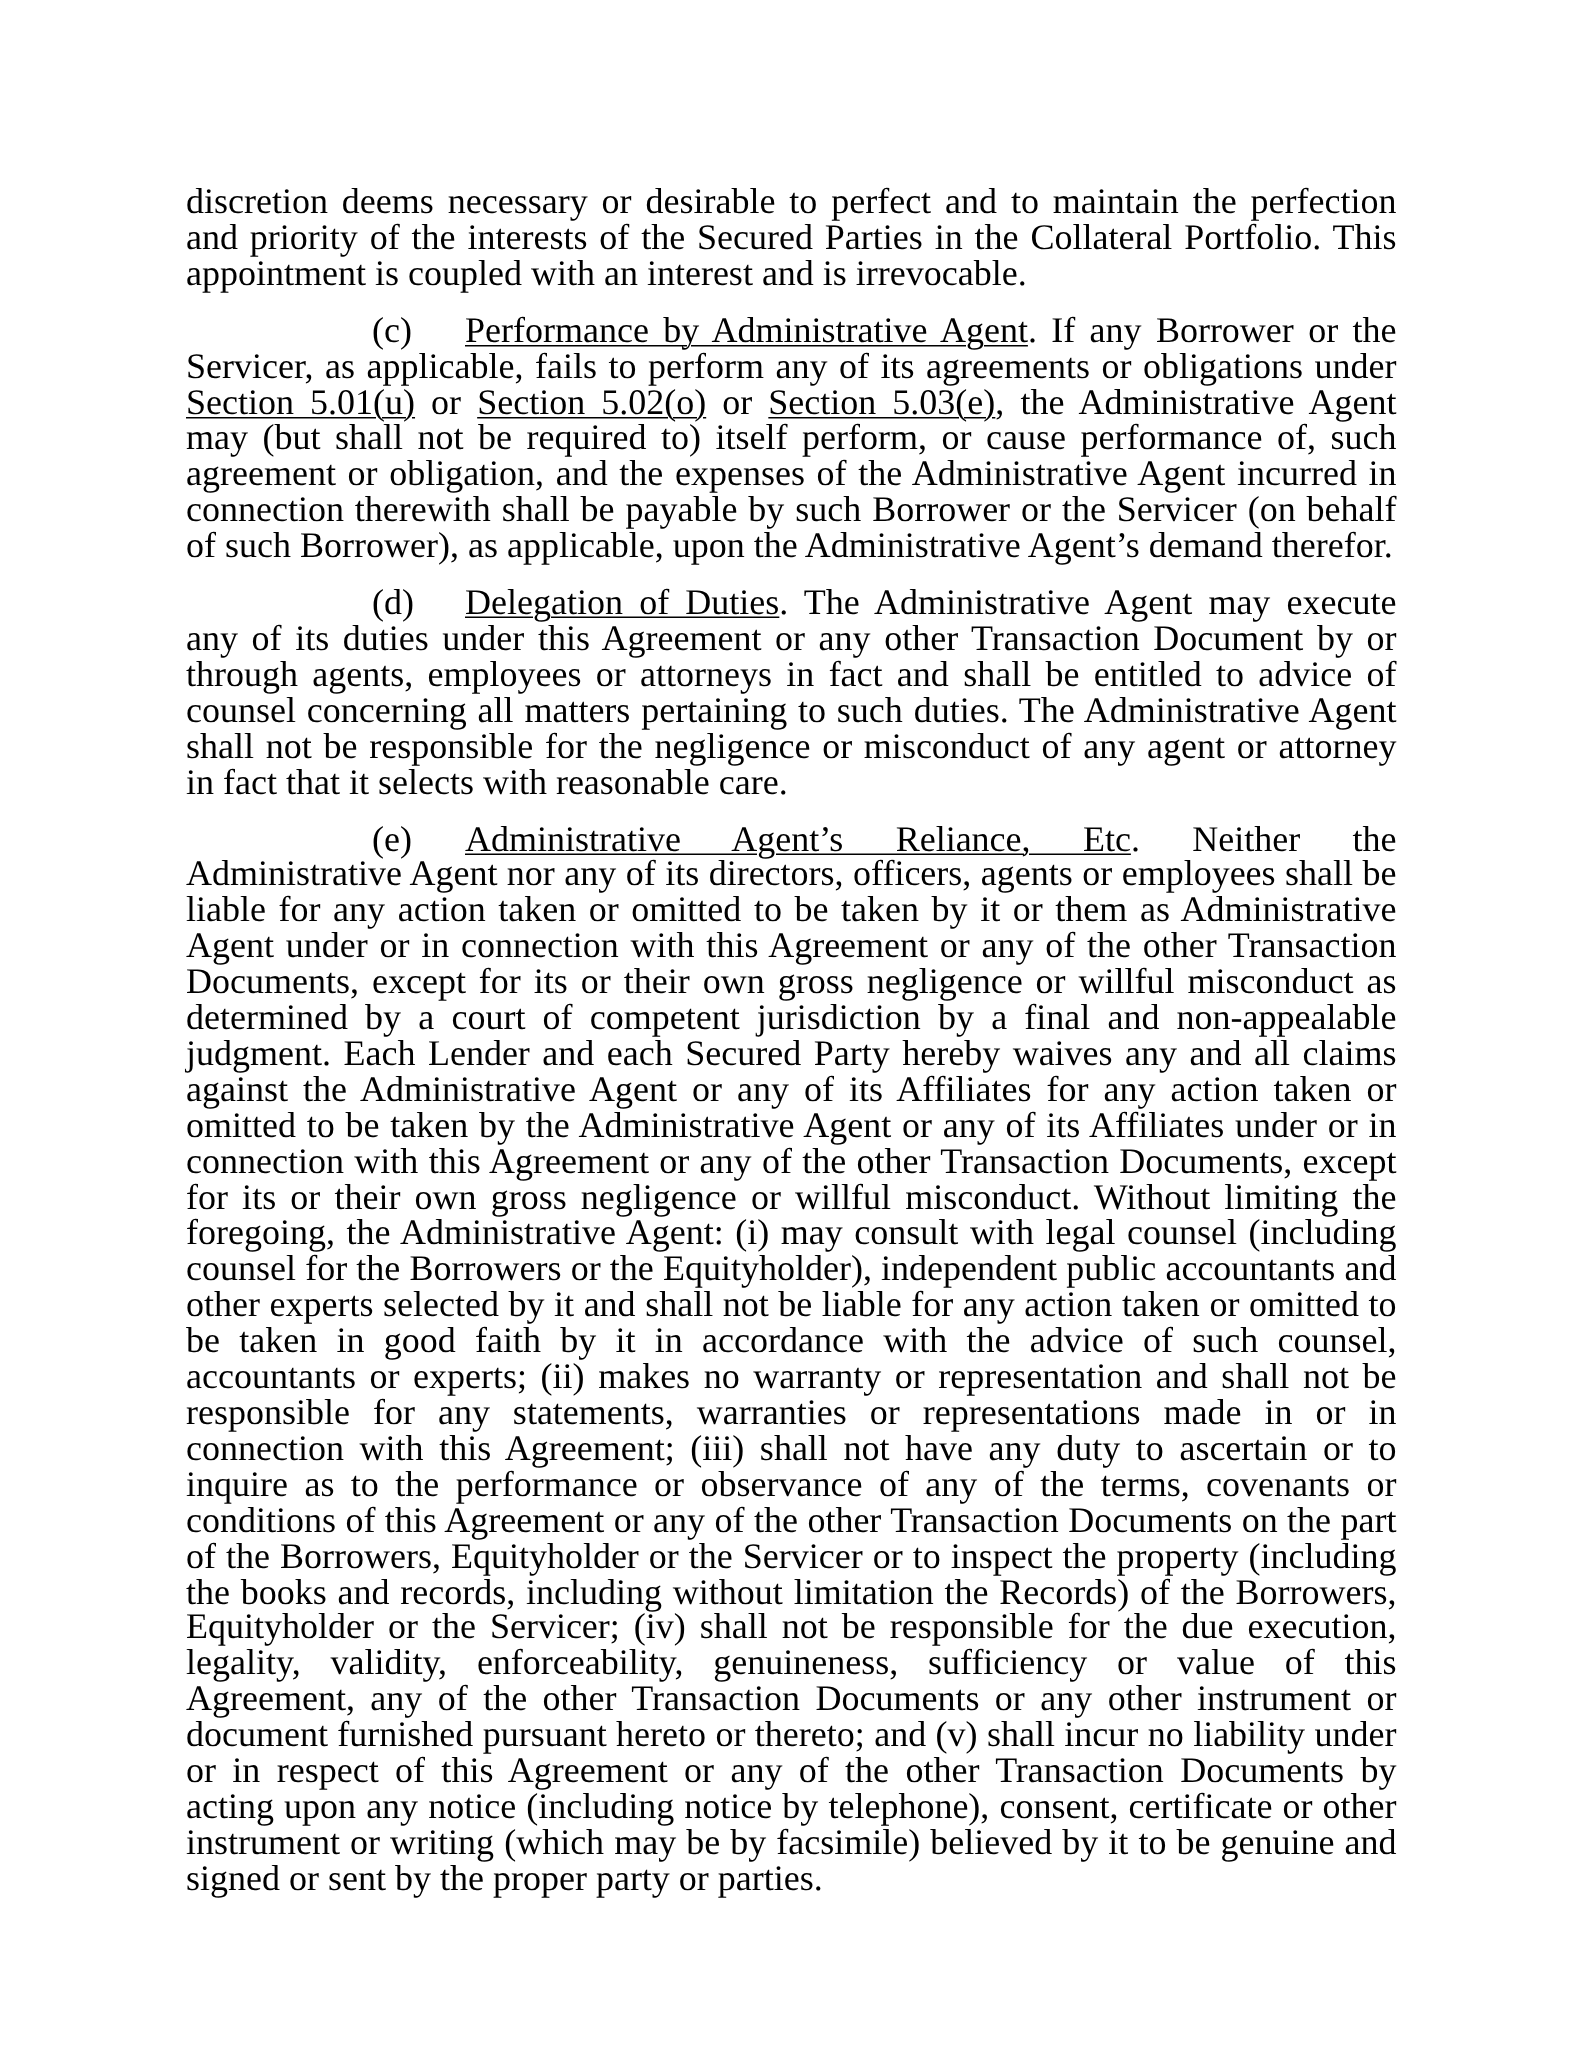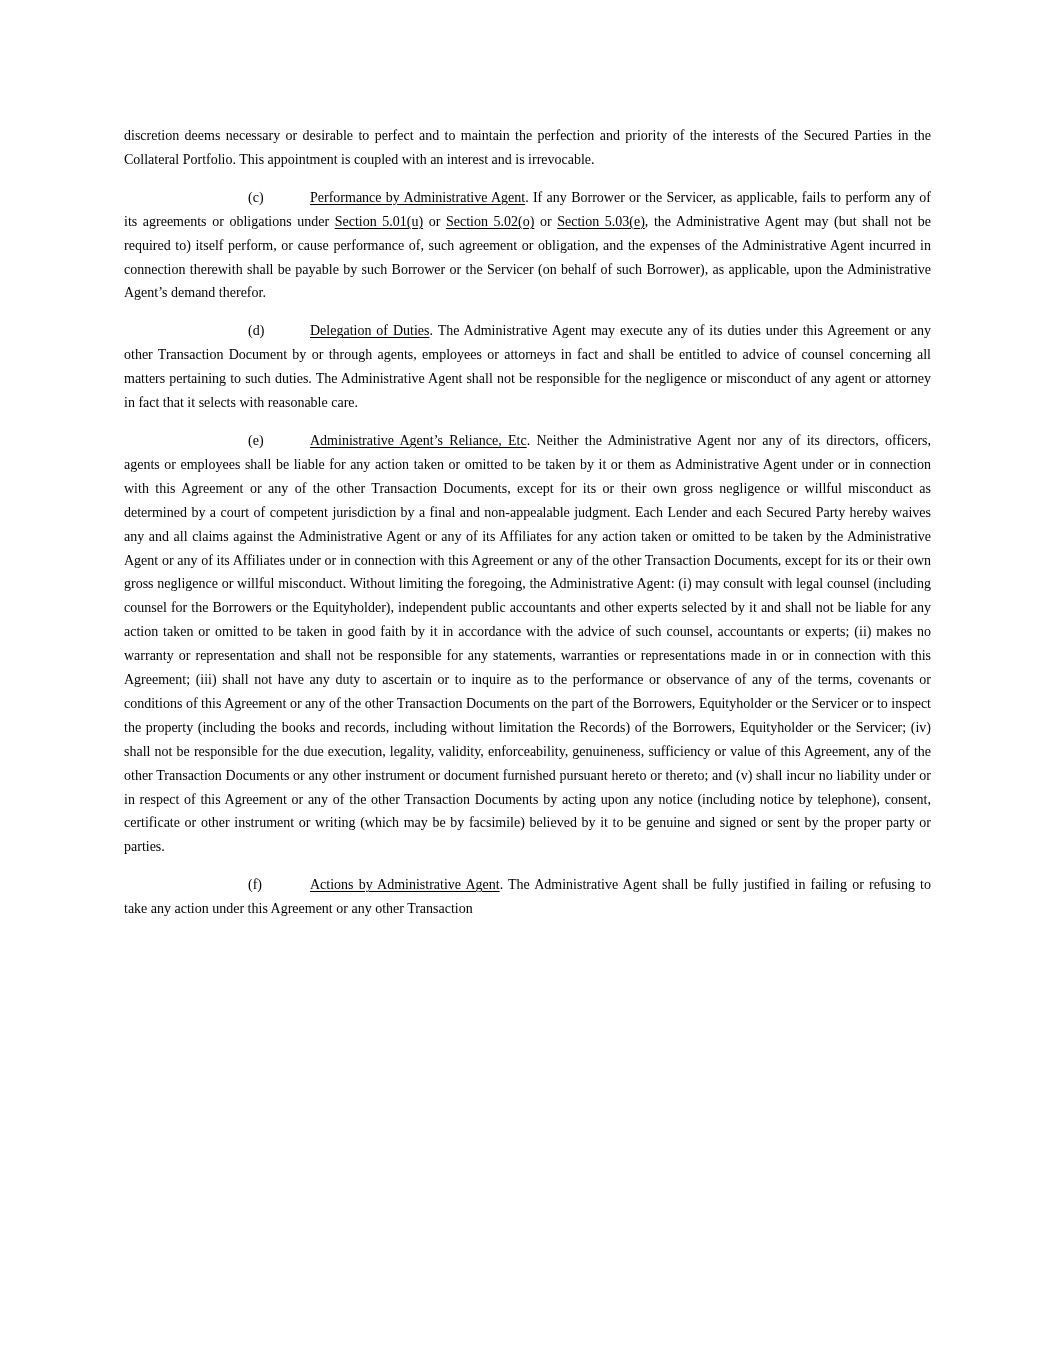--- a/index.html
+++ b/index.html
@@ -3,21 +3,21 @@
 <meta charset="utf-8">
 <style>
   html, body { margin: 0; padding: 0; background: #ffffff; }
   body { width: 1055px; height: 1365px; position: relative; overflow: hidden; }
   .page {
     position: absolute; left: 0; top: 0; width: 1055px; height: 1365px;
     background: #ffffff; color: #000000;
     font-family: "Liberation Serif", "DejaVu Serif", serif;
   }
   .body-text { position: absolute; left: 124px; width: 807px; top: 124px; }
-  .para { margin: 0; font-size: 14px; line-height: 23.9px; text-align: justify; }
+  .para { margin: 0; font-size: 24px; line-height: 23.9px; text-align: justify; }
   .para + .para { margin-top: 14px; }
   .first-line { text-indent: 124px; }
   .num { display: inline-block; width: 62px; text-indent: 0; }
   .u { text-decoration: underline; text-underline-offset: 2px; text-decoration-thickness: 1px; }
   .page-number {
     position: absolute; left: 0; width: 1055px; top: 1220px;
     text-align: center; font-size: 14px; line-height: 18px;
   }
 </style>
 </head>
@@ -27,17 +27,16 @@
   <div class="body-text">
 
     <p class="para"><span>discretion deems necessary or desirable to perfect and to maintain the perfection and priority of the interests of the Secured Parties in the Collateral Portfolio.  This appointment is coupled with an interest and is irrevocable.</span></p>
 
     <p class="para first-line"><span class="num">(c)</span><span class="u">Performance by Administrative Agent</span><span>.  If any Borrower or the Servicer, as applicable, fails to perform any of its agreements or obligations under </span><span class="u">Section 5.01(u)</span><span> or </span><span class="u">Section 5.02(o)</span><span> or </span><span class="u">Section 5.03(e)</span><span>, the Administrative Agent may (but shall not be required to) itself perform, or cause performance of, such agreement or obligation, and the expenses of the Administrative Agent incurred in connection therewith shall be payable by such Borrower or the Servicer (on behalf of such Borrower), as applicable, upon the Administrative Agent’s demand therefor.</span></p>
 
     <p class="para first-line"><span class="num">(d)</span><span class="u">Delegation of Duties</span><span>.  The Administrative Agent may execute any of its duties under this Agreement or any other Transaction Document by or through agents, employees or attorneys in fact and shall be entitled to advice of counsel concerning all matters pertaining to such duties.  The Administrative Agent shall not be responsible for the negligence or misconduct of any agent or attorney in fact that it selects with reasonable care.</span></p>
 
     <p class="para first-line"><span class="num">(e)</span><span class="u">Administrative Agent’s Reliance, Etc</span><span>.  Neither the Administrative Agent nor any of its directors, officers, agents or employees shall be liable for any action taken or omitted to be taken by it or them as Administrative Agent under or in connection with this Agreement or any of the other Transaction Documents, except for its or their own gross negligence or willful misconduct as determined by a court of competent jurisdiction by a final and non-appealable judgment.  Each Lender and each Secured Party hereby waives any and all claims against the Administrative Agent or any of its Affiliates for any action taken or omitted to be taken by the Administrative Agent or any of its Affiliates under or in connection with this Agreement or any of the other Transaction Documents, except for its or their own gross negligence or willful misconduct.  Without limiting the foregoing, the Administrative Agent:  (i) may consult with legal counsel (including counsel for the Borrowers or the Equityholder), independent public accountants and other experts selected by it and shall not be liable for any action taken or omitted to be taken in good faith by it in accordance with the advice of such counsel, accountants or experts; (ii) makes no warranty or representation and shall not be responsible for any statements, warranties or representations made in or in connection with this Agreement; (iii) shall not have any duty to ascertain or to inquire as to the performance or observance of any of the terms, covenants or conditions of this Agreement or any of the other Transaction Documents on the part of the Borrowers, Equityholder or the Servicer or to inspect the property (including the books and records, including without limitation the Records) of the Borrowers, Equityholder or the Servicer; (iv) shall not be responsible for the due execution, legality, validity, enforceability, genuineness, sufficiency or value of this Agreement, any of the other Transaction Documents or any other instrument or document furnished pursuant hereto or thereto; and (v) shall incur no liability under or in respect of this Agreement or any of the other Transaction Documents by acting upon any notice (including notice by telephone), consent, certificate or other instrument or writing (which may be by facsimile) believed by it to be genuine and signed or sent by the proper party or parties.</span></p>
 
-    <p class="para first-line"><span class="num">(f)</span><span class="u">Actions by Administrative Agent</span><span>.  The Administrative Agent shall be fully justified in failing or refusing to take any action under this Agreement or any other Transaction</span></p>
 
   </div>
 
 </div>
 
 </body></html>

